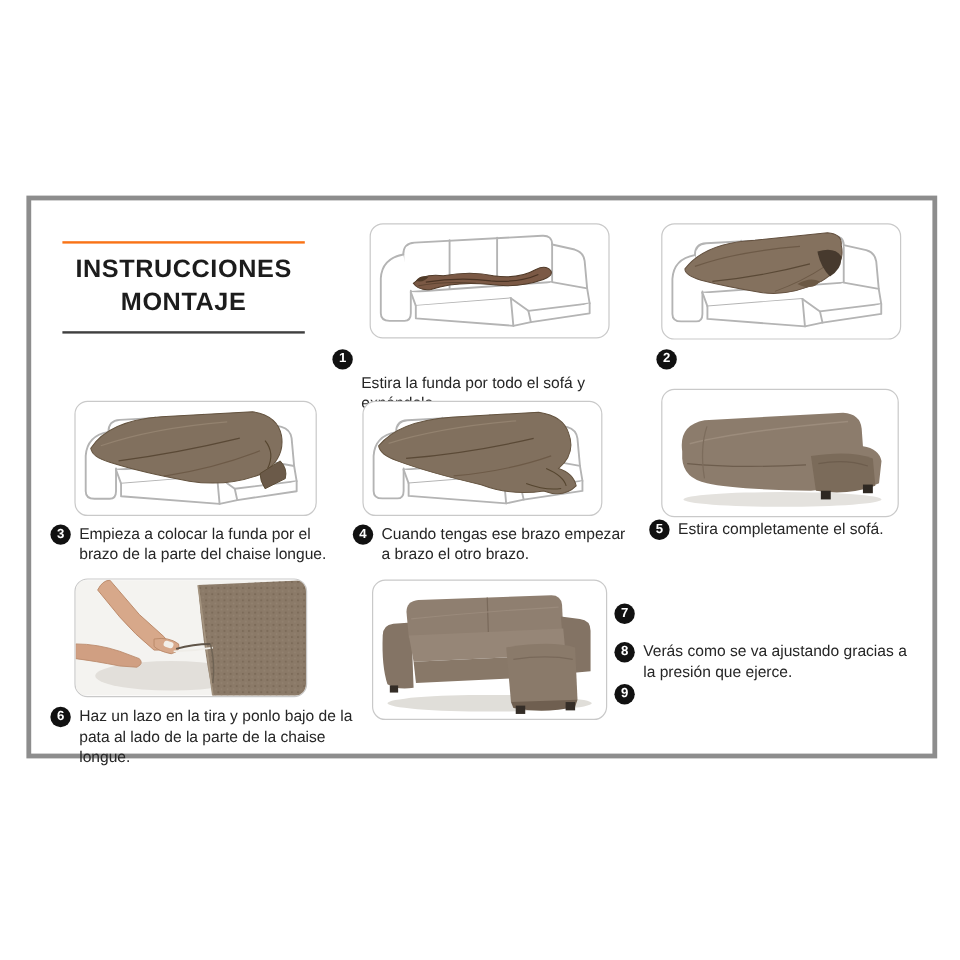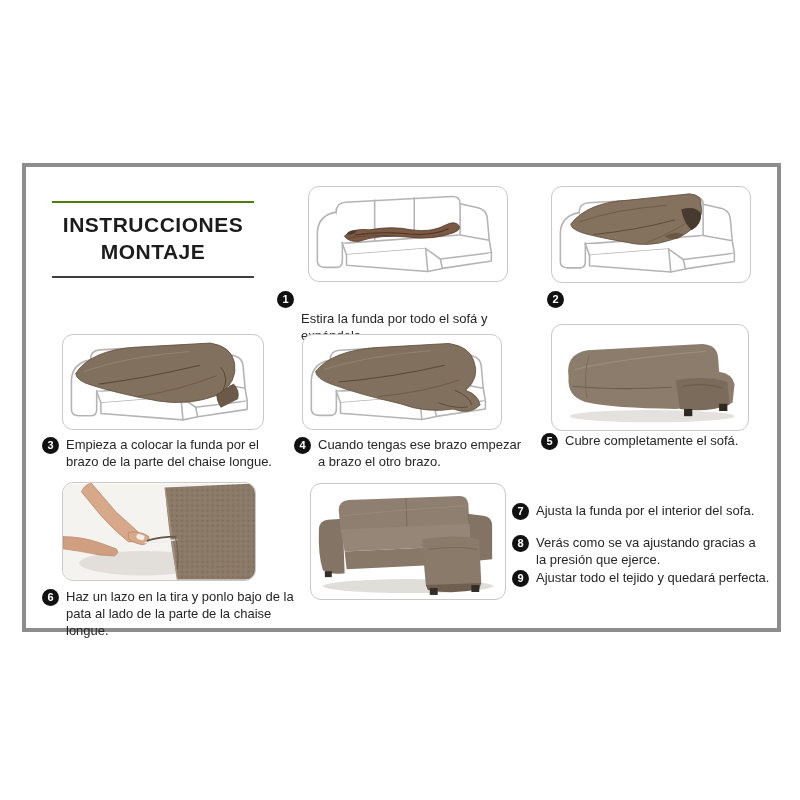--- a/index.html
+++ b/index.html
@@ -9,21 +9,21 @@
     position:relative;overflow:hidden;color:#262626;
   }
   #canvas{position:absolute;inset:0;width:800px;height:800px;}
   .frame{
     position:absolute;left:22px;top:163px;width:751px;height:461px;
     border:4px solid #8d8d8d;background:#ffffff;box-sizing:content-box;
   }
   
   .title-block{
     position:absolute;left:52px;top:201px;width:202px;
-    border-top:2px solid #4d7c0f;border-bottom:2px solid #3f3f3f;
+    border-top:2px solid #f97316;border-bottom:2px solid #3f3f3f;
     padding:9px 0 10px 0;text-align:center;
   }
   .title-line{font-size:21px;font-weight:bold;letter-spacing:.5px;line-height:1.28;color:#1c1c1c;}
   
   .illus{
     position:absolute;border:1.5px solid #c9c9c9;border-radius:11px;
     background:#ffffff;overflow:hidden;box-sizing:border-box;
   }
   .illus svg{display:block;width:100%;height:100%;}
   
@@ -141,21 +141,21 @@
       <path d="M22,40 Q60,30 150,22" fill="none" stroke="#9c8c7c" stroke-width="1.2"></path>
       <path d="M20,56 Q60,60 116,57" fill="none" stroke="#6d5d4d" stroke-width="1"></path>
       <path d="M126,56 Q148,52 166,58" fill="none" stroke="#6d5d4d" stroke-width="1"></path>
       <path d="M36,26 Q30,44 34,68" fill="none" stroke="#7c6c5c" stroke-width="1"></path>
       <rect x="128" y="78" width="8" height="7" fill="#2e2822"></rect>
       <rect x="162" y="73" width="8" height="7" fill="#2e2822"></rect>
     </svg>
   </div>
   <div class="cap" style="left:541px;top:433px;width:240px;">
     <span class="badge">5</span>
-    <span class="txt" style="max-width:215px;">Cubre completamente el sofá.</span>
+    <span class="txt" style="max-width:215px;">Estira completamente el sofá.</span>
   </div>
 
   <div class="illus" style="left:62px;top:482px;width:194px;height:99px;">
     <svg viewBox="0 0 188 94">
       <rect width="188" height="94" fill="#f4f3f0"></rect>
       <ellipse cx="78" cy="78" rx="62" ry="12" fill="#e2dfda"></ellipse>
       <path d="M100,4 L188,0 L188,94 L112,94 Q103,48 100,4 Z" fill="#8b7a68"></path>
       <path d="M100,4 L188,0 L188,94 L112,94 Q103,48 100,4 Z" fill="url(#tex)" opacity="0.55"></path>
       <path d="M100,4 Q106,50 112,94" fill="none" stroke="#a3937f" stroke-width="1.4"></path>
       <path d="M28,0 Q40,14 52,28 L72,46 Q78,52 73,57 L64,57 Q48,44 36,30 L18,8 Q22,0 28,0 Z" fill="#d7a88a" stroke="#bb8a6b" stroke-width="0.8"></path>
@@ -186,24 +186,22 @@
       <path d="M116,100 L172,98 L170,104 Q144,110 118,105 Z" fill="#6f5f50"></path>
       <path d="M118,64 Q146,60 168,64" stroke="#79695a" stroke-width="1" fill="none"></path>
       <rect x="120" y="103" width="8" height="7" fill="#342d27"></rect>
       <rect x="162" y="100" width="8" height="7" fill="#342d27"></rect>
       <rect x="14" y="86" width="7" height="6" fill="#342d27"></rect>
     </svg>
   </div>
 
   <div class="cap" style="left:512px;top:503px;width:260px;">
     <span class="badge">7</span>
-    <span class="txt" style="max-width:236px;">Ajusta la funda por el interior del sofa.</span>
   </div>
   <div class="cap" style="left:512px;top:535px;width:260px;">
     <span class="badge">8</span>
     <span class="txt" style="max-width:226px;">Verás como se va ajustando gracias a la presión que ejerce.</span>
   </div>
   <div class="cap" style="left:512px;top:570px;width:260px;">
     <span class="badge">9</span>
-    <span class="txt" style="max-width:236px;">Ajustar todo el tejido y quedará perfecta.</span>
   </div>
 
 </div>
 
 </body></html>

